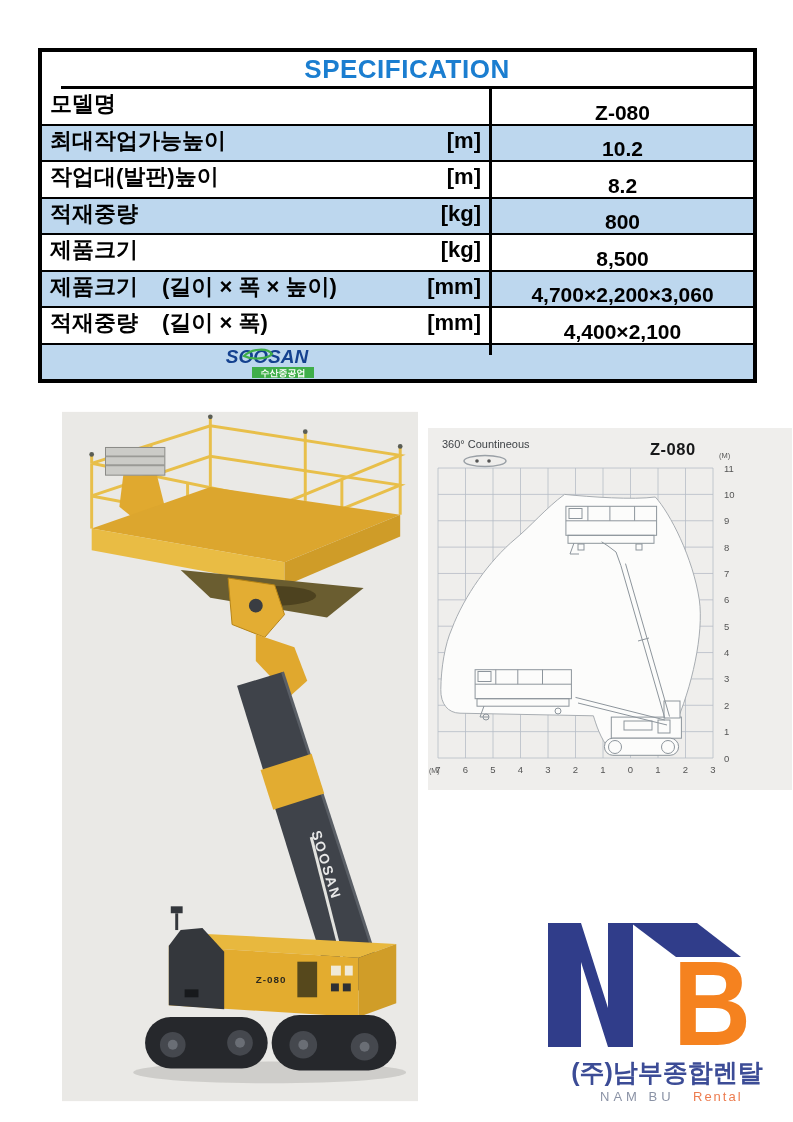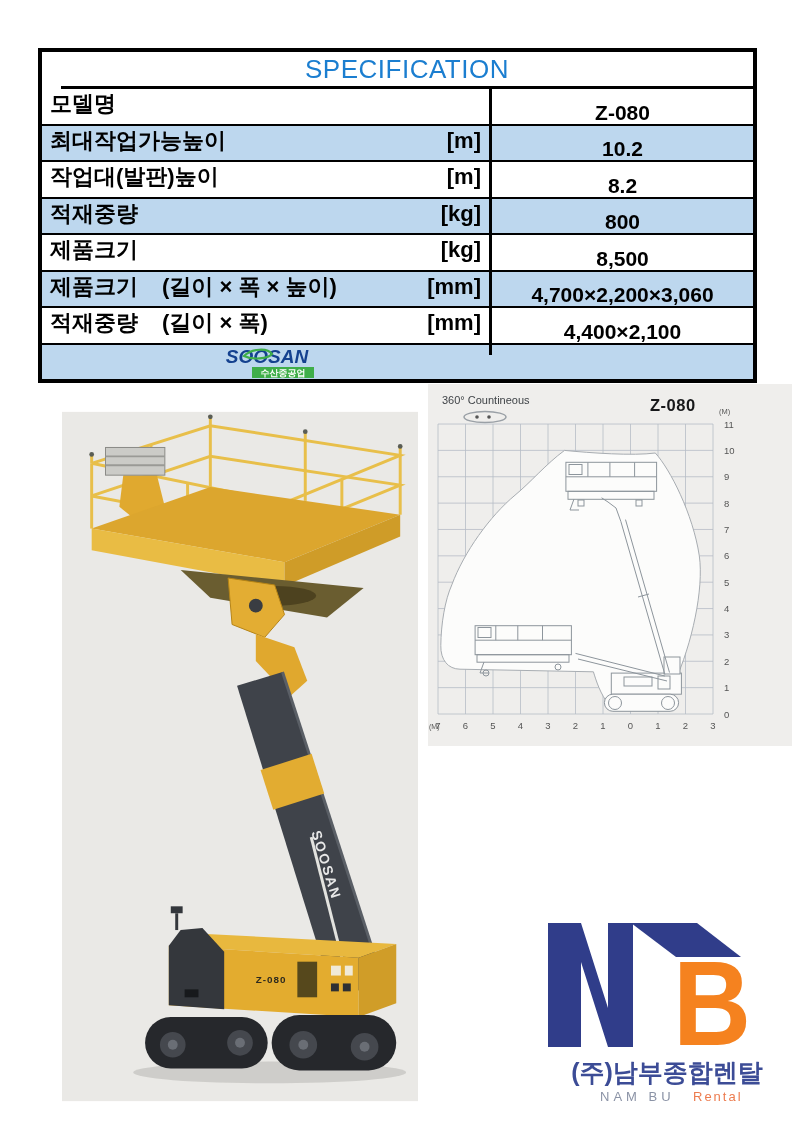--- a/index.html
+++ b/index.html
@@ -2,37 +2,37 @@
 <html><head>
 <meta charset="utf-8">
 <style>
   html,body{margin:0;padding:0;background:#fff;}
   body{width:793px;height:1122px;position:relative;overflow:hidden;
        font-family:"Liberation Sans","DejaVu Sans",sans-serif;}
   
   .spec-table{position:absolute;left:38px;top:48px;width:719px;border:4px solid #000;
               box-sizing:border-box;background:#fff;}
   .spec-title{height:34px;display:flex;align-items:center;justify-content:center;
-              font-weight:normal;font-size:26px;letter-spacing:.5px;color:#1b7ed0;
+              font-weight:bold;font-size:26px;letter-spacing:.5px;color:#1b7ed0;
               border-bottom:3px solid #000;margin-left:19px;}
   .trow{display:grid;grid-template-columns:1fr 261px;height:34.5px;
         border-bottom:2px solid #000;}
   .trow:last-child{border-bottom:none;}
   .trow:nth-child(even){background:#bdd7ee;}
   .tlabel{display:flex;align-items:center;padding:0 8px 17px 8px;font-weight:bold;
           font-size:22px;color:#000;border-right:3px solid #000;box-sizing:border-box;
           white-space:nowrap;}
   .lparen{margin-left:24px;font-size:22px;}
   .lunit{margin-left:auto;font-size:22px;}
   .tvalue{display:flex;align-items:center;justify-content:center;font-weight:bold;
           font-size:21px;color:#000;}
   
   .photo{position:absolute;left:62px;top:408px;width:356px;height:697px;}
   
-  .diagram{position:absolute;left:428px;top:384px;width:364px;height:362px;}
+  .diagram{position:absolute;left:428px;top:428px;width:364px;height:362px;}
   
   .nblogo{position:absolute;left:545px;top:915px;width:245px;height:195px;}
   svg text{font-family:"Liberation Sans","DejaVu Sans",sans-serif;}
 </style>
 </head>
 <body>
 
 <div class="spec-table">
   <div class="spec-title">SPECIFICATION</div>
   <div>

